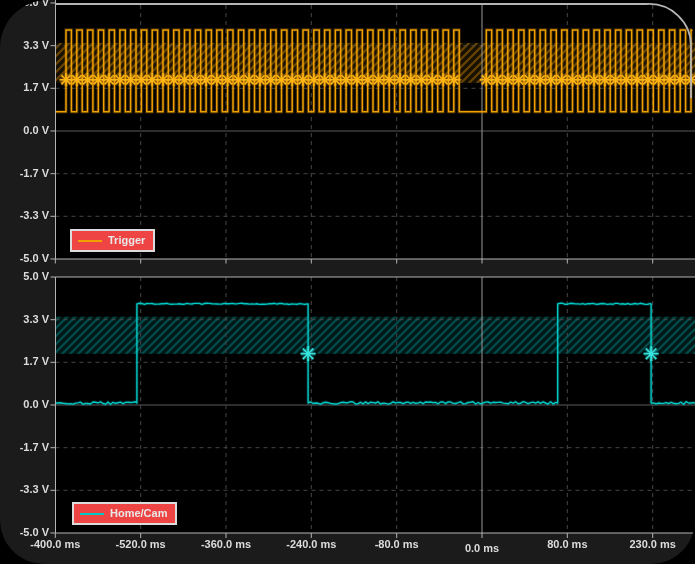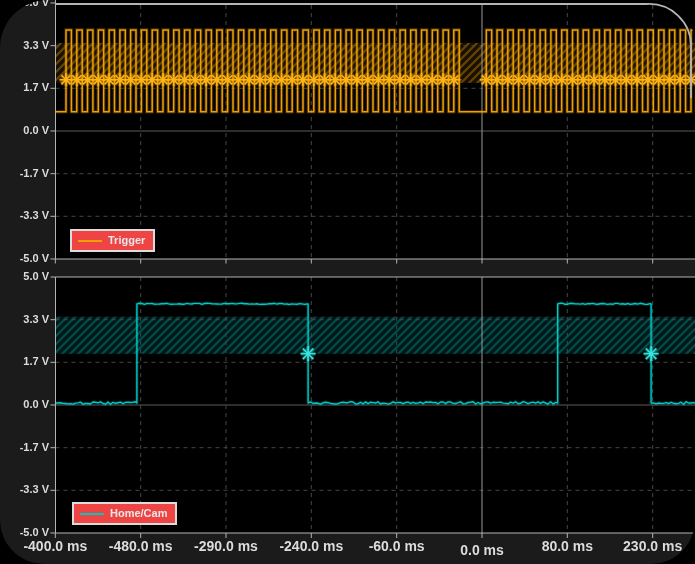--- a/index.html
+++ b/index.html
@@ -9,21 +9,21 @@
     font-family:"Liberation Sans",sans-serif;
   }
   #scope-svg{position:absolute;left:0;top:0;}
   #labels-layer{position:absolute;left:0;top:0;width:623px;height:564px;pointer-events:none;}
   .ylab{
     position:absolute;left:0;width:49px;text-align:right;
     font-size:11px;font-weight:bold;color:#dcdcdc;white-space:nowrap;
   }
   .xlab{
     position:absolute;width:80px;margin-left:-40px;text-align:center;
-    font-size:14px;font-weight:bold;color:#dcdcdc;white-space:nowrap;
+    font-size:11px;font-weight:bold;color:#dcdcdc;white-space:nowrap;
   }
   .legend{
     position:absolute;display:flex;align-items:center;gap:6px;
     background:#ef4444;border:2px solid #dcdcdc;padding:3px 8px 3px 6px;
   }
   .legend-swatch{display:inline-block;width:24px;height:2px;background:#888;}
   .legend-text{font-size:11px;font-weight:bold;color:#e8e8e8;line-height:13px;}
   #legend-trigger{left:70px;top:229px;}
   #legend-homecam{left:72px;top:502px;}
 </style>
@@ -268,24 +268,24 @@
       <div class="ylab" style="top: 209.332px;">-3.3 V</div>
       <div class="ylab" style="top: 252px;">-5.0 V</div>
       <div class="ylab" style="top: 270px;">5.0 V</div>
       <div class="ylab" style="top: 312.668px;">3.3 V</div>
       <div class="ylab" style="top: 355.332px;">1.7 V</div>
       <div class="ylab" style="top: 398px;">0.0 V</div>
       <div class="ylab" style="top: 440.668px;">-1.7 V</div>
       <div class="ylab" style="top: 483.332px;">-3.3 V</div>
       <div class="ylab" style="top: 526px;">-5.0 V</div>
       <div class="xlab" style="left: 55.335px; top: 538px;">-400.0 ms</div>
-      <div class="xlab" style="left: 140.668px; top: 538px;">-480.0 ms</div>
-      <div class="xlab" style="left: 226.001px; top: 538px;">-290.0 ms</div>
+      <div class="xlab" style="left: 140.668px; top: 538px;">-520.0 ms</div>
+      <div class="xlab" style="left: 226.001px; top: 538px;">-360.0 ms</div>
       <div class="xlab" style="left: 311.334px; top: 538px;">-240.0 ms</div>
-      <div class="xlab" style="left: 396.667px; top: 538px;">-60.0 ms</div>
+      <div class="xlab" style="left: 396.667px; top: 538px;">-80.0 ms</div>
       <div class="xlab" style="left: 482px; top: 542px;">0.0 ms</div>
       <div class="xlab" style="left: 567.333px; top: 538px;">80.0 ms</div>
       <div class="xlab" style="left: 652.666px; top: 538px;">230.0 ms</div>
     </div>
 
   <div class="legend" id="legend-trigger">
     <span class="legend-swatch" id="swatch-trigger" style="background: rgb(240, 160, 0);"></span>
     <span class="legend-text">Trigger</span>
   </div>
 

